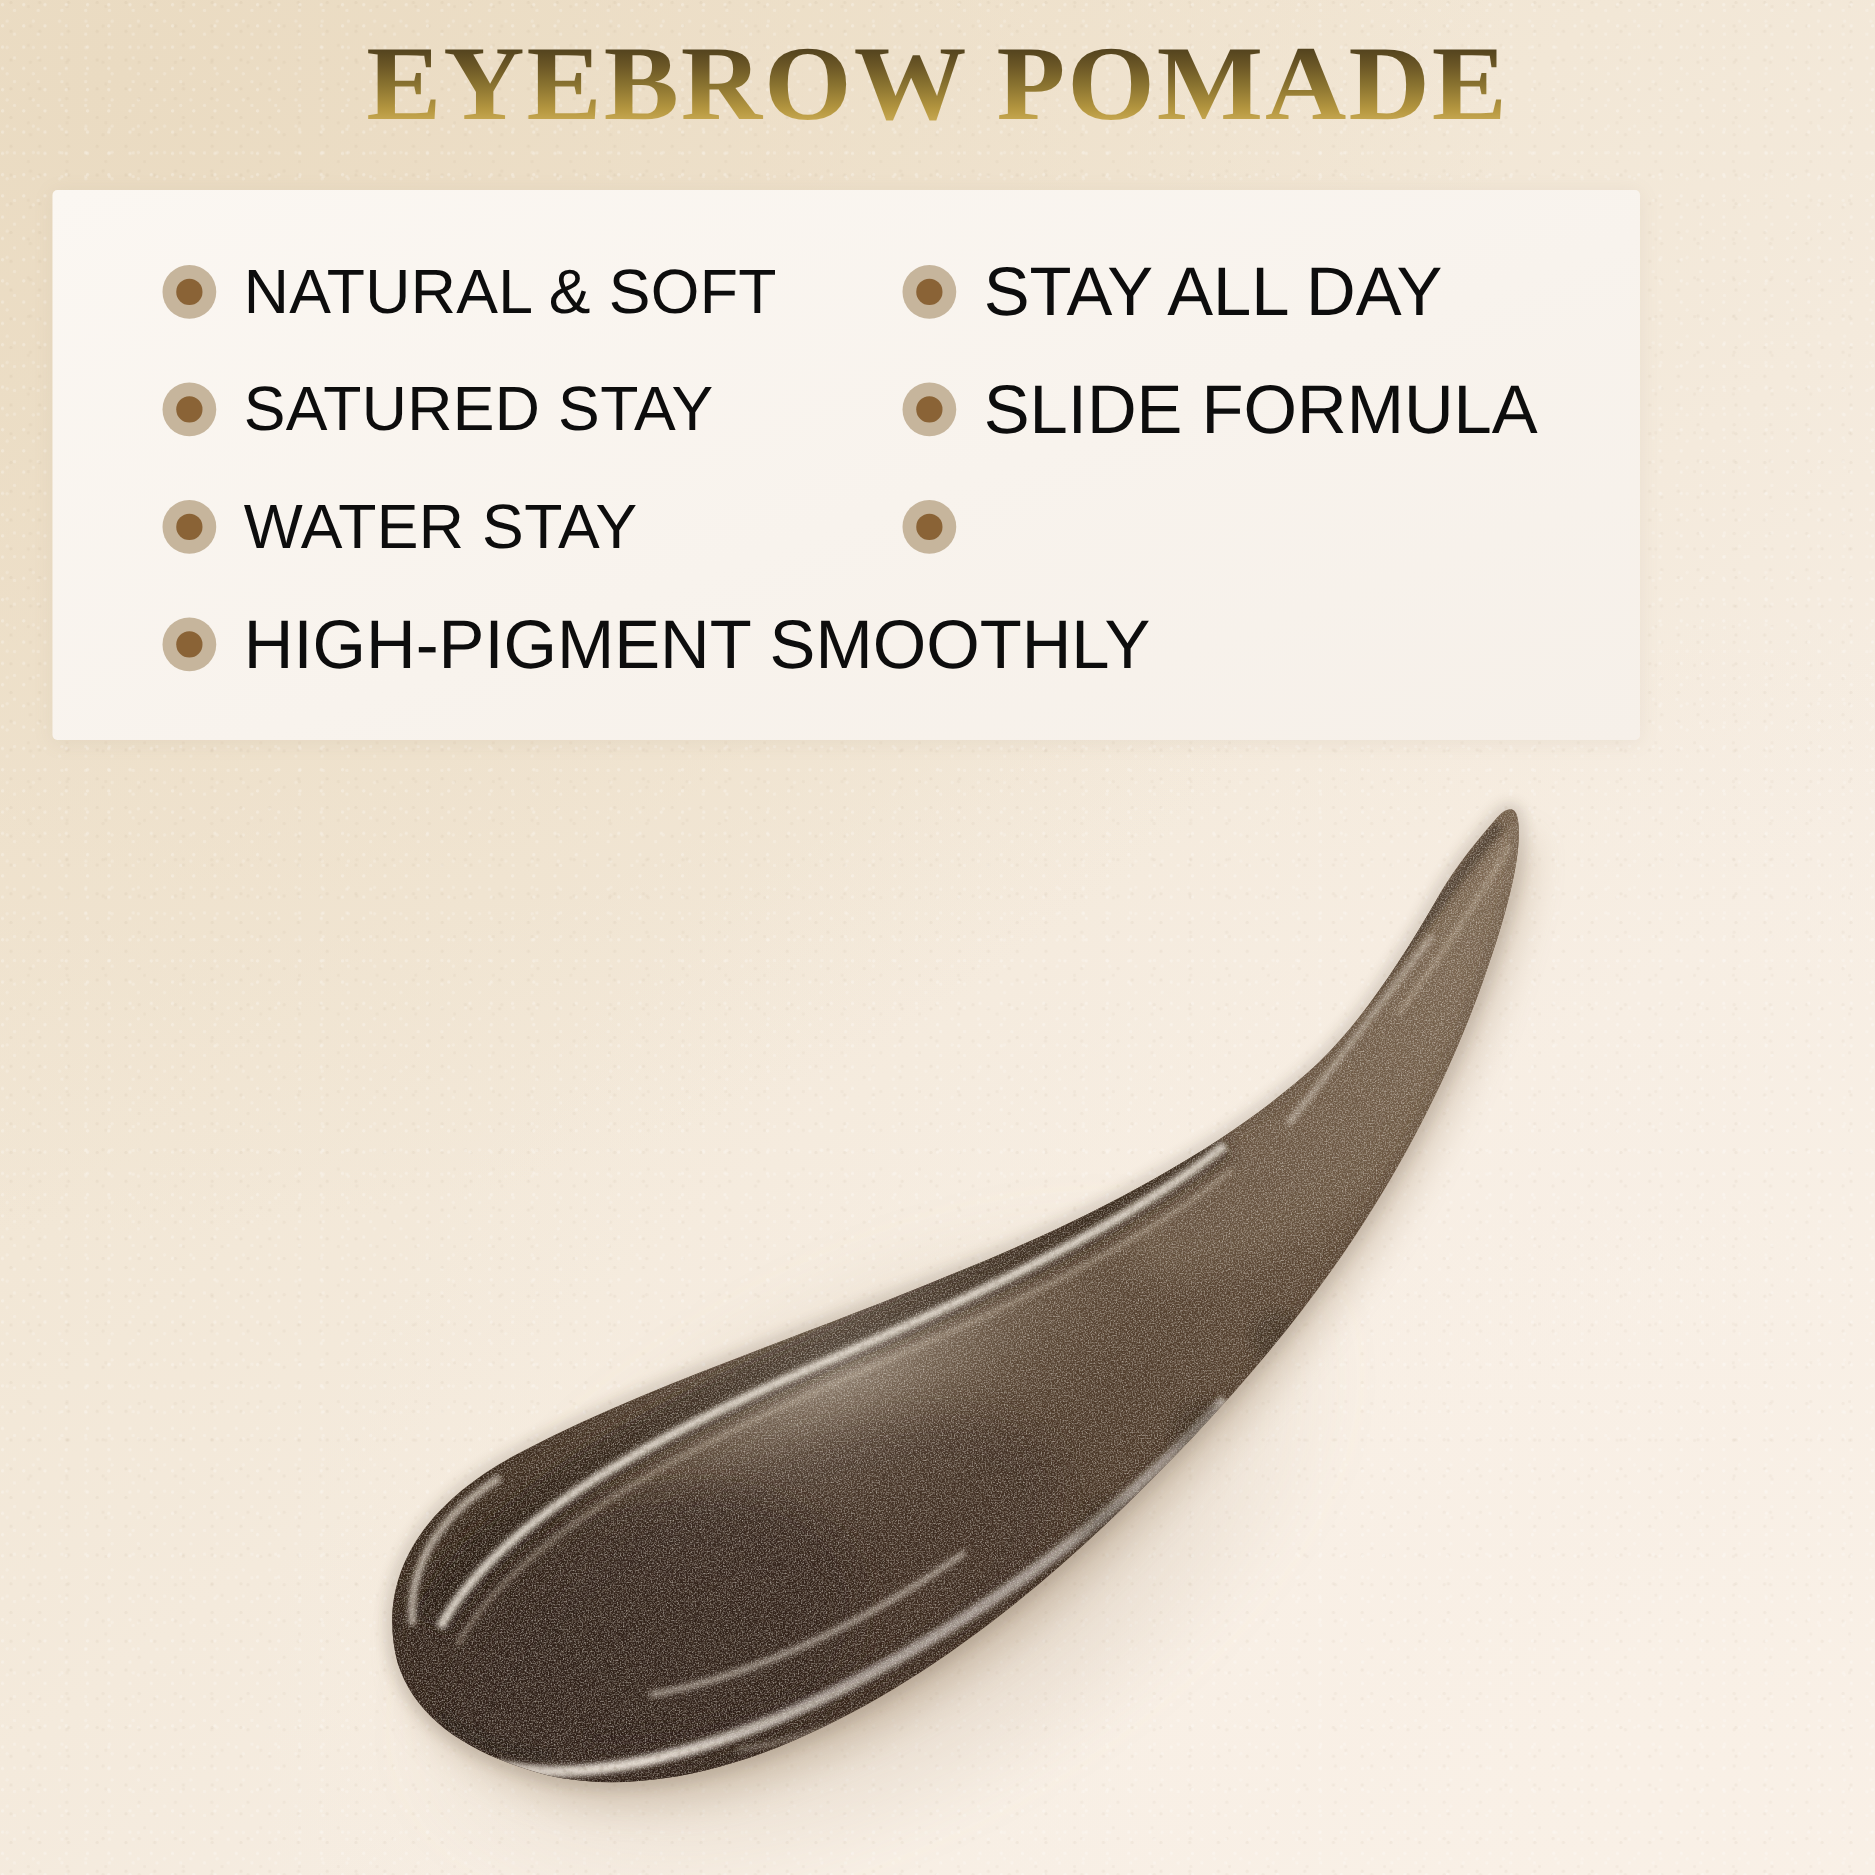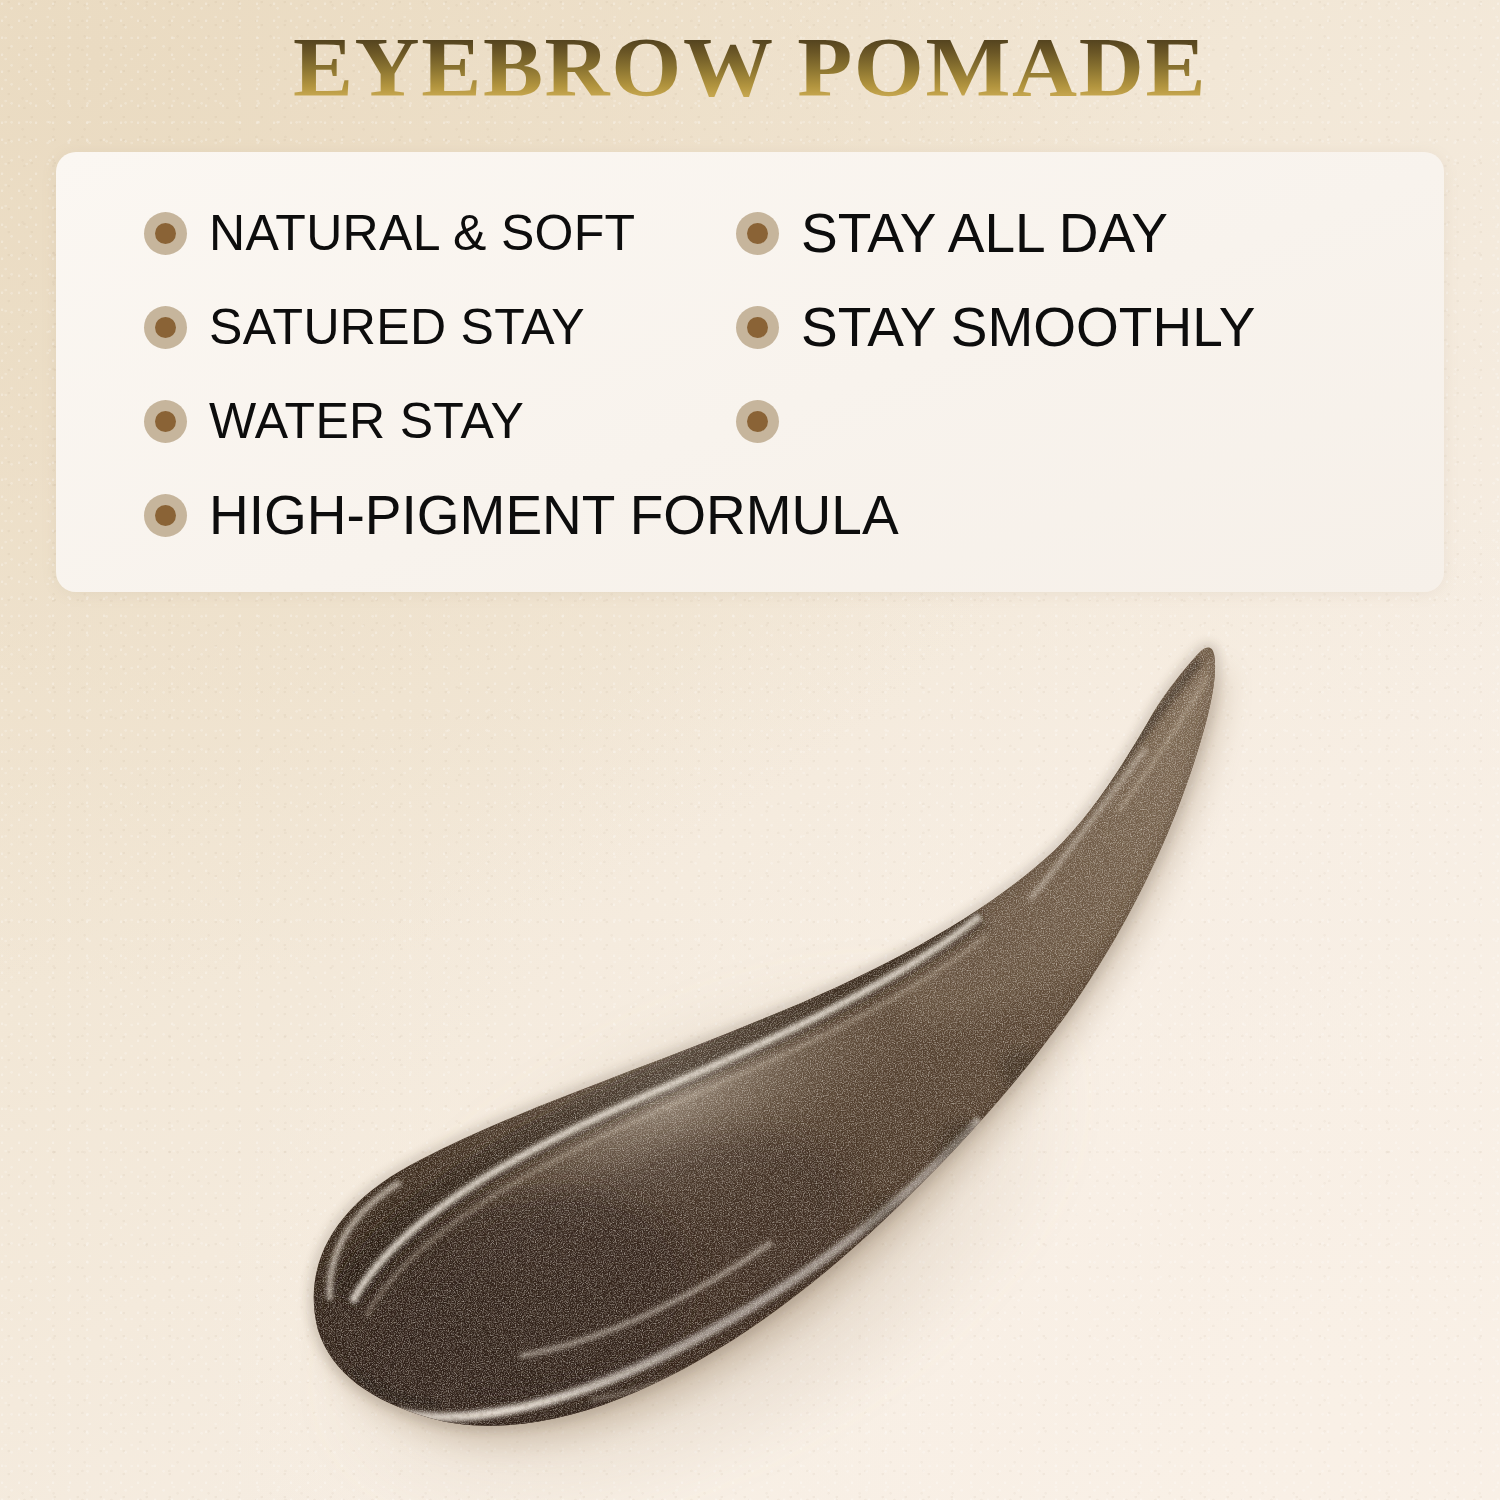--- a/index.html
+++ b/index.html
@@ -60,24 +60,24 @@
     -webkit-background-clip:text;
     background-clip:text;
     color:transparent;
     -webkit-text-fill-color:transparent;
     white-space:nowrap;
   }
 
   
   #feature-card {
     position:absolute;
-    left:56px; top:152px;
-    width:1388px; height:440px;
+    left:42px; top:152px;
+    width:1270px; height:440px;
     background:linear-gradient(160deg, #FBF7F2 0%, #F8F3ED 55%, #F6F0E9 100%);
-    border-radius:20px;
+    border-radius:4px;
     box-shadow:0 2px 16px rgba(150,125,95,.10);
   }
 
   .feat-grid {
     position:absolute; inset:0;
     display:grid;
     grid-template-columns:592px 1fr;
     grid-template-rows:repeat(4, 1fr);
     padding:34px 14px 30px 88px;
     align-items:center;
@@ -154,40 +154,40 @@
     <div class="feat-row col-left">
       <span class="bullet">
           <i></i>
         </span>
       <span class="feat-label">SATURED STAY</span>
     </div>
     <div class="feat-row col-right">
       <span class="bullet">
           <i></i>
         </span>
-      <span class="feat-label">STAY SMOOTHLY</span>
+      <span class="feat-label">SLIDE FORMULA</span>
     </div>
 
     <div class="feat-row col-left">
       <span class="bullet">
           <i></i>
         </span>
       <span class="feat-label">WATER STAY</span>
     </div>
     <div class="feat-row col-right">
       <span class="bullet">
           <i></i>
         </span>
     </div>
 
     <div class="feat-row col-right">
       <span class="bullet">
           <i></i>
         </span>
-      <span class="feat-label">HIGH-PIGMENT FORMULA</span>
+      <span class="feat-label">HIGH-PIGMENT SMOOTHLY</span>
     </div>
 
   </div>
 </section>
 
 <div id="swatch-wrap">
   <svg id="swatch-svg" viewBox="0 0 1500 900" xmlns="http://www.w3.org/2000/svg">
     <defs>
 
       <linearGradient id="bodyGrad" x1="0.12" y1="0.85" x2="0.85" y2="0.1">

